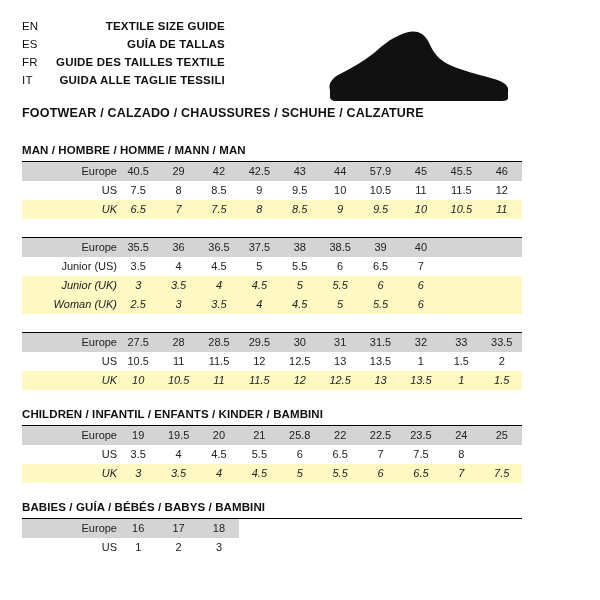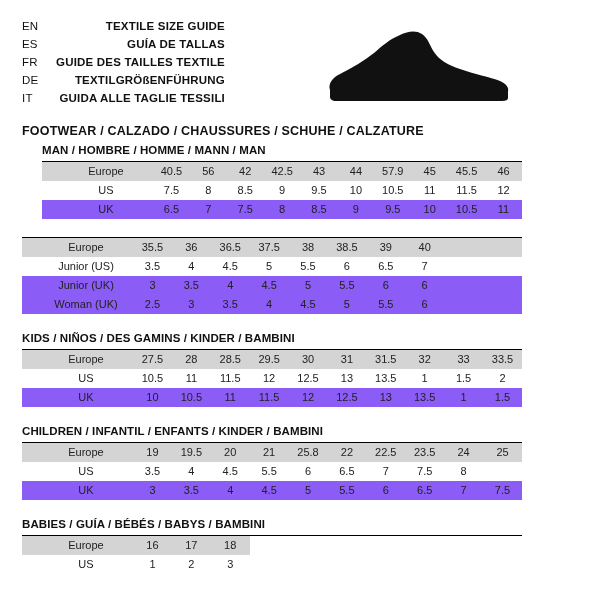--- a/index.html
+++ b/index.html
@@ -59,21 +59,20 @@
     letter-spacing: .2px;
     margin-top: 16px;
     color: #111;
   }
   
   .section {
     margin-top: 18px;
   }
   .section.first {
     margin-top: 30px;
-    margin-left: 20px;
   }
   .section-title {
     font-size: 11.5px;
     font-weight: bold;
     color: #111;
     padding-bottom: 5px;
     letter-spacing: .1px;
   }
   .rule {
     border-top: 1px solid #000;
@@ -87,30 +86,31 @@
     table-layout: fixed;
   }
   table.size td {
     height: 17px;
     line-height: 17px;
     text-align: center;
     color: #222;
     white-space: nowrap;
   }
   table.size td.rowlabel {
-    text-align: center;
-    padding-left: 18px;
+    text-align: right;
+    padding-left: 3px;
     width: 92px;
     color: #222;
   }
   tr.shaded td {
     background: #d4d4d4;
   }
   tr.alt td {
-    background: #8b5cf6;
+    background: #fef9c3;
+    font-style: italic;
   }
   tr.plain td {
     background: #ffffff;
   }
   .babies table.size {
     width: 100%;
   }
 </style>
 </head>
 <body>
@@ -124,24 +124,20 @@
           <td class="lang-code">EN</td>
           <td class="lang-title">TEXTILE SIZE GUIDE</td>
         </tr>
         <tr>
           <td class="lang-code">ES</td>
           <td class="lang-title">GUÍA DE TALLAS</td>
         </tr>
         <tr>
           <td class="lang-code">FR</td>
           <td class="lang-title">GUIDE DES TAILLES TEXTILE</td>
-        </tr>
-        <tr>
-          <td class="lang-code">DE</td>
-          <td class="lang-title">TEXTILGRÖßENFÜHRUNG</td>
         </tr>
         <tr>
           <td class="lang-code">IT</td>
           <td class="lang-title">GUIDA ALLE TAGLIE TESSILI</td>
         </tr>
       </tbody>
     </table>
 
     <div class="shoe">
       <svg viewBox="0 0 190 78" width="190" height="78" aria-hidden="true">
@@ -156,21 +152,21 @@
   </div>
 
   <div class="section first">
     <div class="section-title">MAN / HOMBRE / HOMME / MANN / MAN</div>
     <div class="rule"></div>
     <table class="size">
       <tbody>
         <tr class="shaded">
           <td class="rowlabel">Europe</td>
           <td>40.5</td>
-          <td>56</td>
+          <td>29</td>
           <td>42</td>
           <td>42.5</td>
           <td>43</td>
           <td>44</td>
           <td>57.9</td>
           <td>45</td>
           <td>45.5</td>
           <td>46</td>
         </tr>
         <tr class="plain">
@@ -257,21 +253,20 @@
           <td>5.5</td>
           <td>6</td>
           <td></td>
           <td></td>
         </tr>
       </tbody>
     </table>
   </div>
 
   <div class="section">
-    <div class="section-title">KIDS / NIÑOS / DES GAMINS / KINDER / BAMBINI</div>
     <div class="rule"></div>
     <table class="size">
       <tbody>
         <tr class="shaded">
           <td class="rowlabel">Europe</td>
           <td>27.5</td>
           <td>28</td>
           <td>28.5</td>
           <td>29.5</td>
           <td>30</td>

